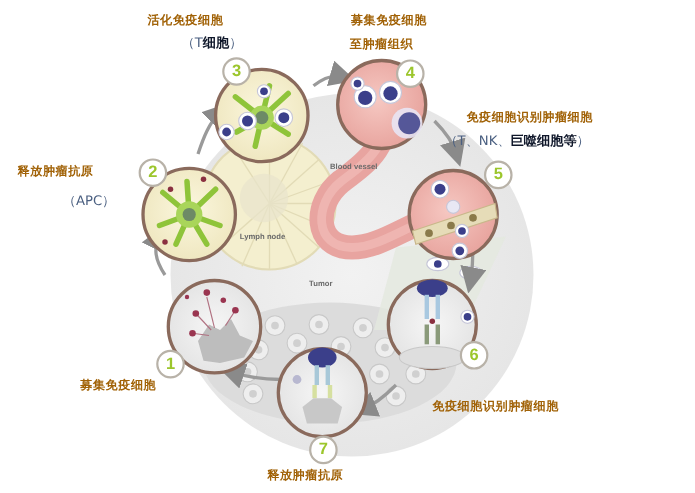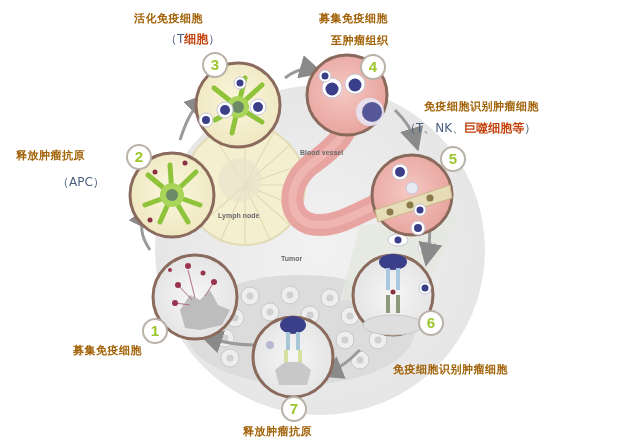--- a/index.html
+++ b/index.html
@@ -1,19 +1,19 @@
 <!DOCTYPE html>
 <html><head>
 <meta charset="utf-8">
 <style>
   html,body{margin:0;padding:0;background:#ffffff;}
   body{width:632px;height:448px;position:relative;overflow:hidden;font-family:"DejaVu Sans",sans-serif;}
   .lbl{position:absolute;color:#a16207;font-weight:bold;font-size:11px;line-height:17px;white-space:nowrap;letter-spacing:0.5px;}
   .sub{position:absolute;color:#4a5f80;font-size:12px;line-height:15px;white-space:nowrap;}
-  .sub b{font-weight:bold;color:#c2410c;}
+  .sub b{font-weight:bold;color:#0f172a;}
   .badge{position:absolute;width:22px;height:22px;border-radius:50%;background:#ffffff;border:2px solid #b8b2a8;
          color:#9cc62c;font-weight:bold;font-size:15px;line-height:22px;text-align:center;font-family:"Liberation Sans",sans-serif;}
   svg.bg{position:absolute;left:0;top:0;}
   .tag{position:absolute;font-family:"Liberation Sans",sans-serif;font-size:7px;color:#6a6a6a;font-weight:bold;}
 </style>
 </head>
 <body>
 
 <svg class="bg" width="632" height="448" viewBox="0 0 632 448">
   <defs>
@@ -275,20 +275,20 @@
 
 <div class="lbl" style="left:73px;top:342px;">募集免疫细胞</div>
 
 <div class="lbl" style="left:16px;top:147px;">释放肿瘤抗原</div>
 <div class="sub" style="left:57px;top:175px;">（APC）</div>
 
 <div class="lbl" style="left:134px;top:10px;">活化免疫细胞</div>
 <div class="sub" style="left:165px;top:32px;"><span>（T</span><b>细胞</b><span>）</span></div>
 
 <div class="lbl" style="left:319px;top:10px;">募集免疫细胞</div>
-<div class="lbl" style="left:331px;top:32px;">至肿瘤组织</div>
+<div class="lbl" style="left:318px;top:32px;">至肿瘤组织</div>
 
 <div class="lbl" style="left:424px;top:98px;">免疫细胞识别肿瘤细胞</div>
 <div class="sub" style="left:404px;top:121px;"><span>（T、NK、</span><b>巨噬细胞等</b><span>）</span></div>
 
 <div class="lbl" style="left:393px;top:342px;margin-top:19px;">免疫细胞识别肿瘤细胞</div>
 
 <div class="lbl" style="left:243px;top:423px;">释放肿瘤抗原</div>
 
 </body></html>

